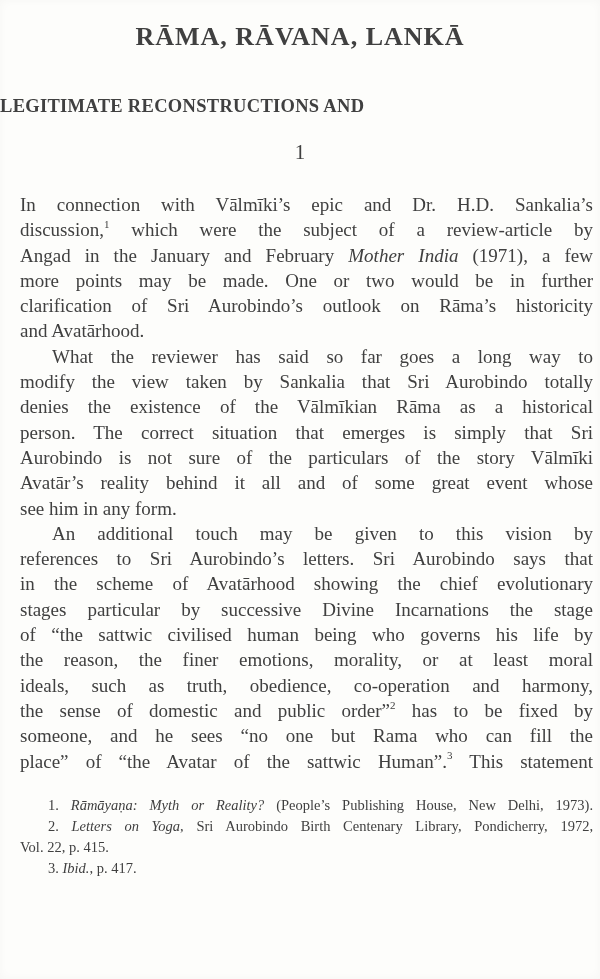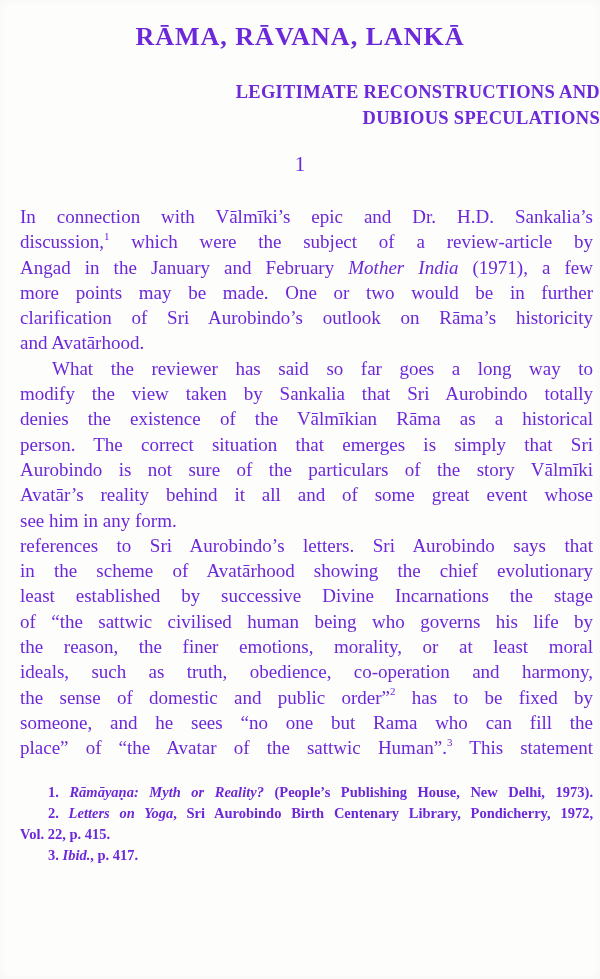--- a/index.html
+++ b/index.html
@@ -5,36 +5,36 @@
   html, body {
     margin: 0;
     padding: 0;
     background: #fdfdfb;
   }
   .page {
     position: relative;
     width: 600px;
     height: 979px;
     background: #fdfdfb;
-    color: #6d28d9;
+    color: #404040;
     font-family: "Liberation Serif", "DejaVu Serif", serif;
     overflow: hidden;
     box-shadow: inset 0 0 10px rgba(0,0,0,0.03);
   }
   .title {
     padding-top: 23px;
     text-align: center;
     font-size: 26px;
     line-height: 28px;
     font-weight: bold;
     letter-spacing: 1px;
   }
   .subtitle {
-    margin-top: 28px;
-    text-align: right;
+    margin-top: 42px;
+    text-align: left;
     font-size: 18.5px;
     line-height: 26px;
     font-weight: bold;
     letter-spacing: 0.3px;
   }
   .secnum {
     margin-top: 21px;
     text-align: center;
     font-size: 21px;
     line-height: 24px;
@@ -61,42 +61,40 @@
     font-size: 11px;
     line-height: 0;
     position: relative;
     top: -1px;
     vertical-align: super;
   }
   em { font-style: italic; }
   .footnotes {
     margin: 21px 15px 0 20px;
     width: 573px;
-    font-weight: bold;
   }
   .fnline {
     font-size: 14.5px;
     line-height: 21px;
     height: 21px;
     overflow: hidden;
   }
   .fnline.indent { text-indent: 28px; }
   .fnline.just {
     text-align: justify;
     text-align-last: justify;
   }
 </style>
 </head>
 <body>
 
 <div class="page">
   <div class="title">RĀMA, RĀVANA, LANKĀ</div>
   <div class="subtitle">
     <div>LEGITIMATE RECONSTRUCTIONS AND</div>
-    <div>DUBIOUS SPECULATIONS</div>
   </div>
   <div class="secnum">1</div>
   <div class="bodytext">
       <div>
         <div class="line"><span>In connection with Vālmīki’s epic and Dr. H.D. Sankalia’s</span></div>
         <div class="line"><span>discussion,</span><sup>1</sup><span> which were the subject of a review-article by</span></div>
         <div class="line"><span>Angad in the January and February </span><em>Mother India</em><span> (1971), a few</span></div>
         <div class="line"><span>more points may be made. One or two would be in further</span></div>
         <div class="line"><span>clarification of Sri Aurobindo’s outlook on Rāma’s historicity</span></div>
         <div class="line endp"><span>and Avatārhood.</span></div>
@@ -104,23 +102,24 @@
       <div>
         <div class="line indent"><span>What the reviewer has said so far goes a long way to</span></div>
         <div class="line"><span>modify the view taken by Sankalia that Sri Aurobindo totally</span></div>
         <div class="line"><span>denies the existence of the Vālmīkian Rāma as a historical</span></div>
         <div class="line"><span>person. The correct situation that emerges is simply that Sri</span></div>
         <div class="line"><span>Aurobindo is not sure of the particulars of the story Vālmīki</span></div>
         <div class="line"><span>Avatār’s reality behind it all and of some great event whose</span></div>
         <div class="line endp"><span>see him in any form.</span></div>
       </div>
       <div>
+        <div class="line indent"><span>An additional touch may be given to this vision by</span></div>
         <div class="line"><span>references to Sri Aurobindo’s letters. Sri Aurobindo says that</span></div>
         <div class="line"><span>in the scheme of Avatārhood showing the chief evolutionary</span></div>
-        <div class="line"><span>least established by successive Divine Incarnations the stage</span></div>
+        <div class="line"><span>stages particular by successive Divine Incarnations the stage</span></div>
         <div class="line"><span>of “the sattwic civilised human being who governs his life by</span></div>
         <div class="line"><span>the reason, the finer emotions, morality, or at least moral</span></div>
         <div class="line"><span>ideals, such as truth, obedience, co-operation and harmony,</span></div>
         <div class="line"><span>the sense of domestic and public order”</span><sup>2</sup><span> has to be fixed by</span></div>
         <div class="line"><span>someone, and he sees “no one but Rama who can fill the</span></div>
         <div class="line"><span>place” of “the Avatar of the sattwic Human”.</span><sup>3</sup><span> This statement</span></div>
       </div>
     </div>
   <div class="footnotes">
       <div class="fnline indent just"><span>1. </span><em>Rāmāyaṇa: Myth or Reality?</em><span> (People’s Publishing House, New Delhi, 1973).</span></div>

